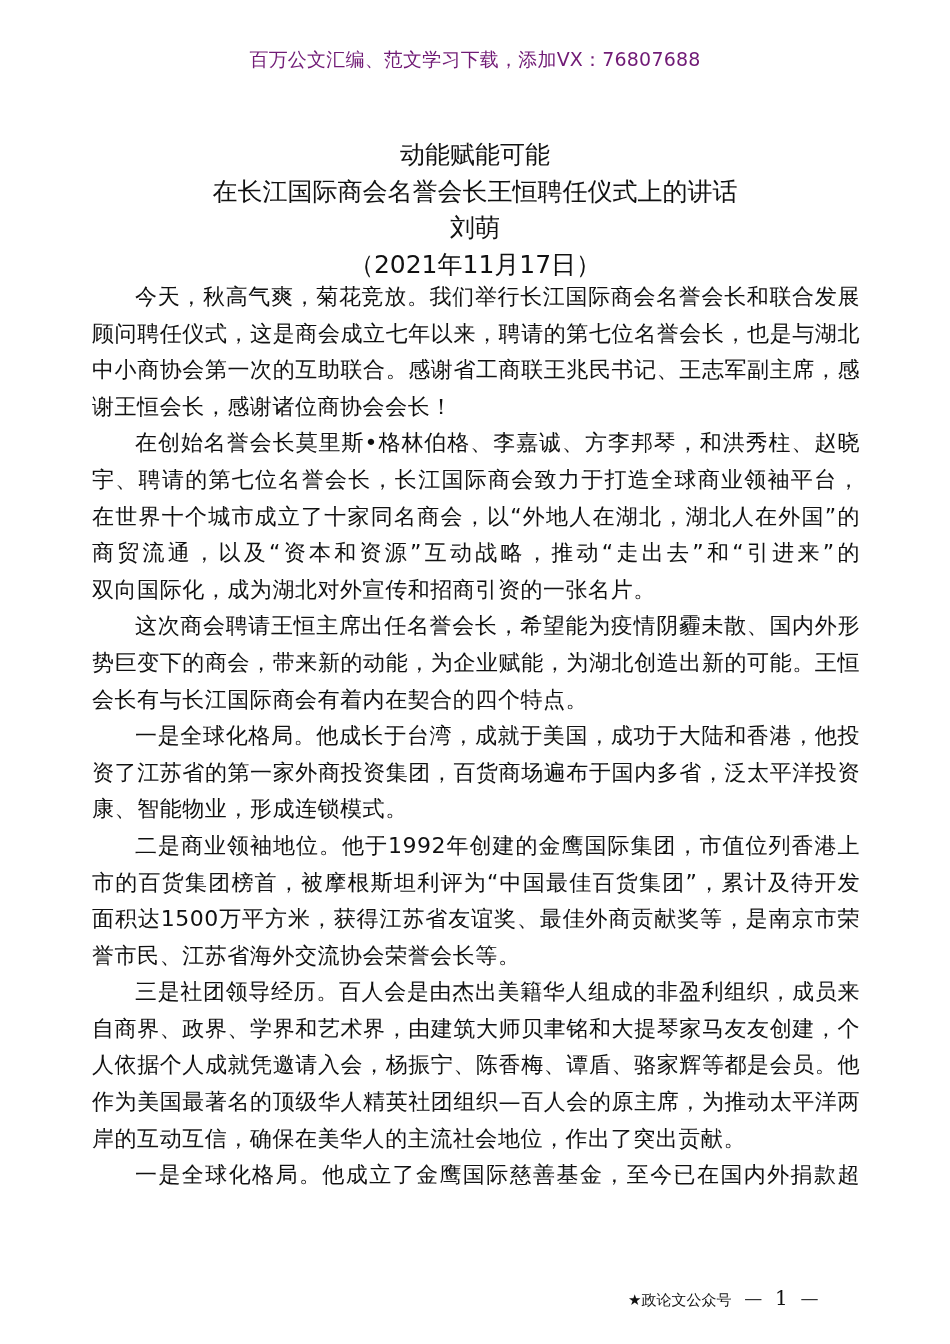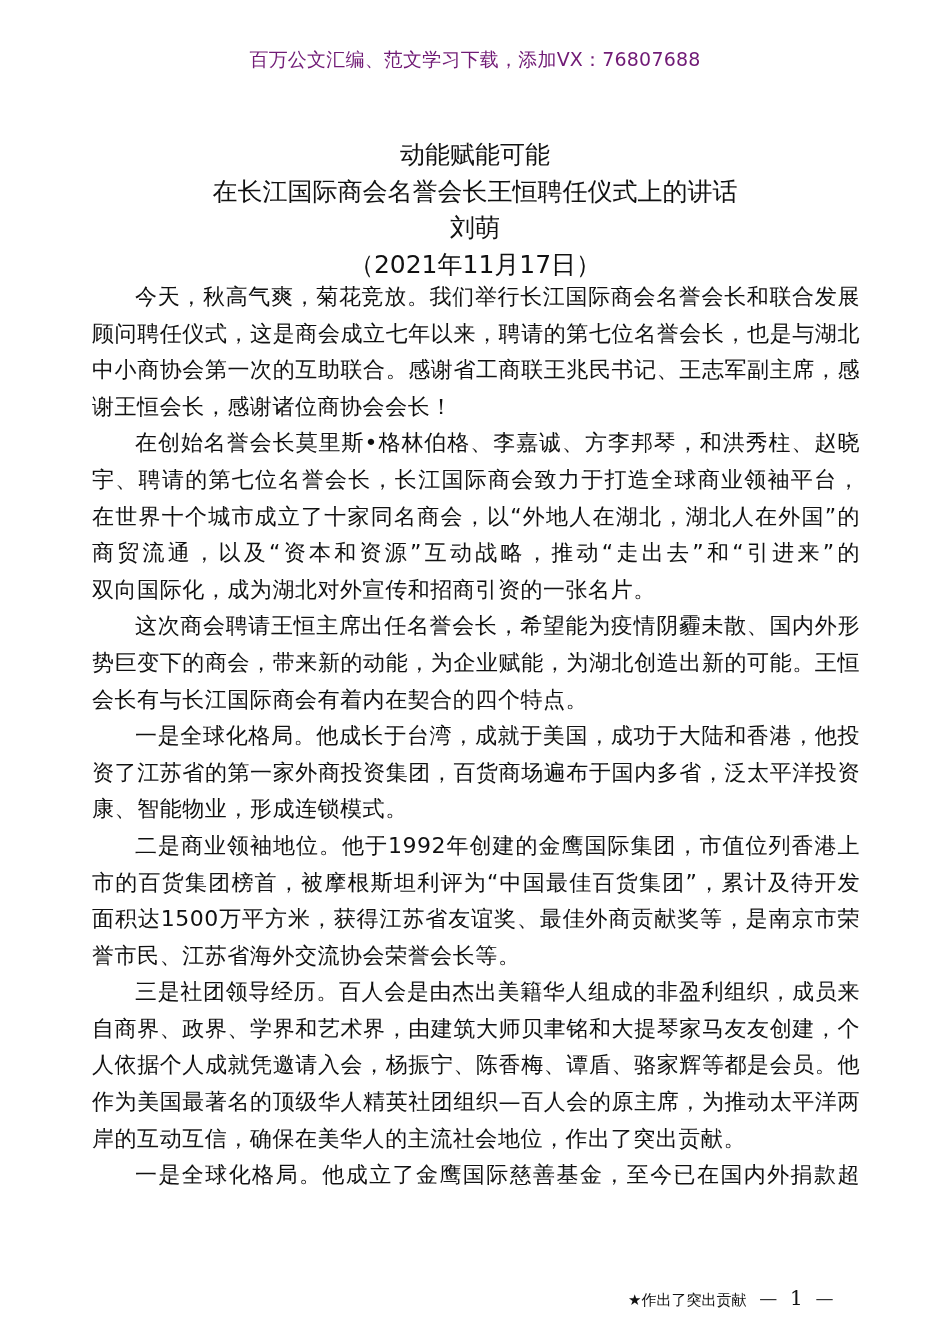--- a/index.html
+++ b/index.html
@@ -75,17 +75,17 @@
     <div class="line">作为美国最著名的顶级华人精英社团组织—百人会的原主席，为推动太平洋两</div>
     <div class="line last">岸的互动互信，确保在美华人的主流社会地位，作出了突出贡献。</div>
   </div>
 
   <div>
     <div class="line indent"><span class="bold">一是全球化格局。</span><span>他成立了金鹰国际慈善基金，至今已在国内外捐款超</span></div>
   </div>
 </div>
 
 <div class="footer">
-  <span>★作出了突出贡献</span>
+  <span>★政论文公众号</span>
   <span class="dash">—</span>
   <span class="pnum">1</span>
   <span class="dash">—</span>
 </div>
 
 </body></html>

